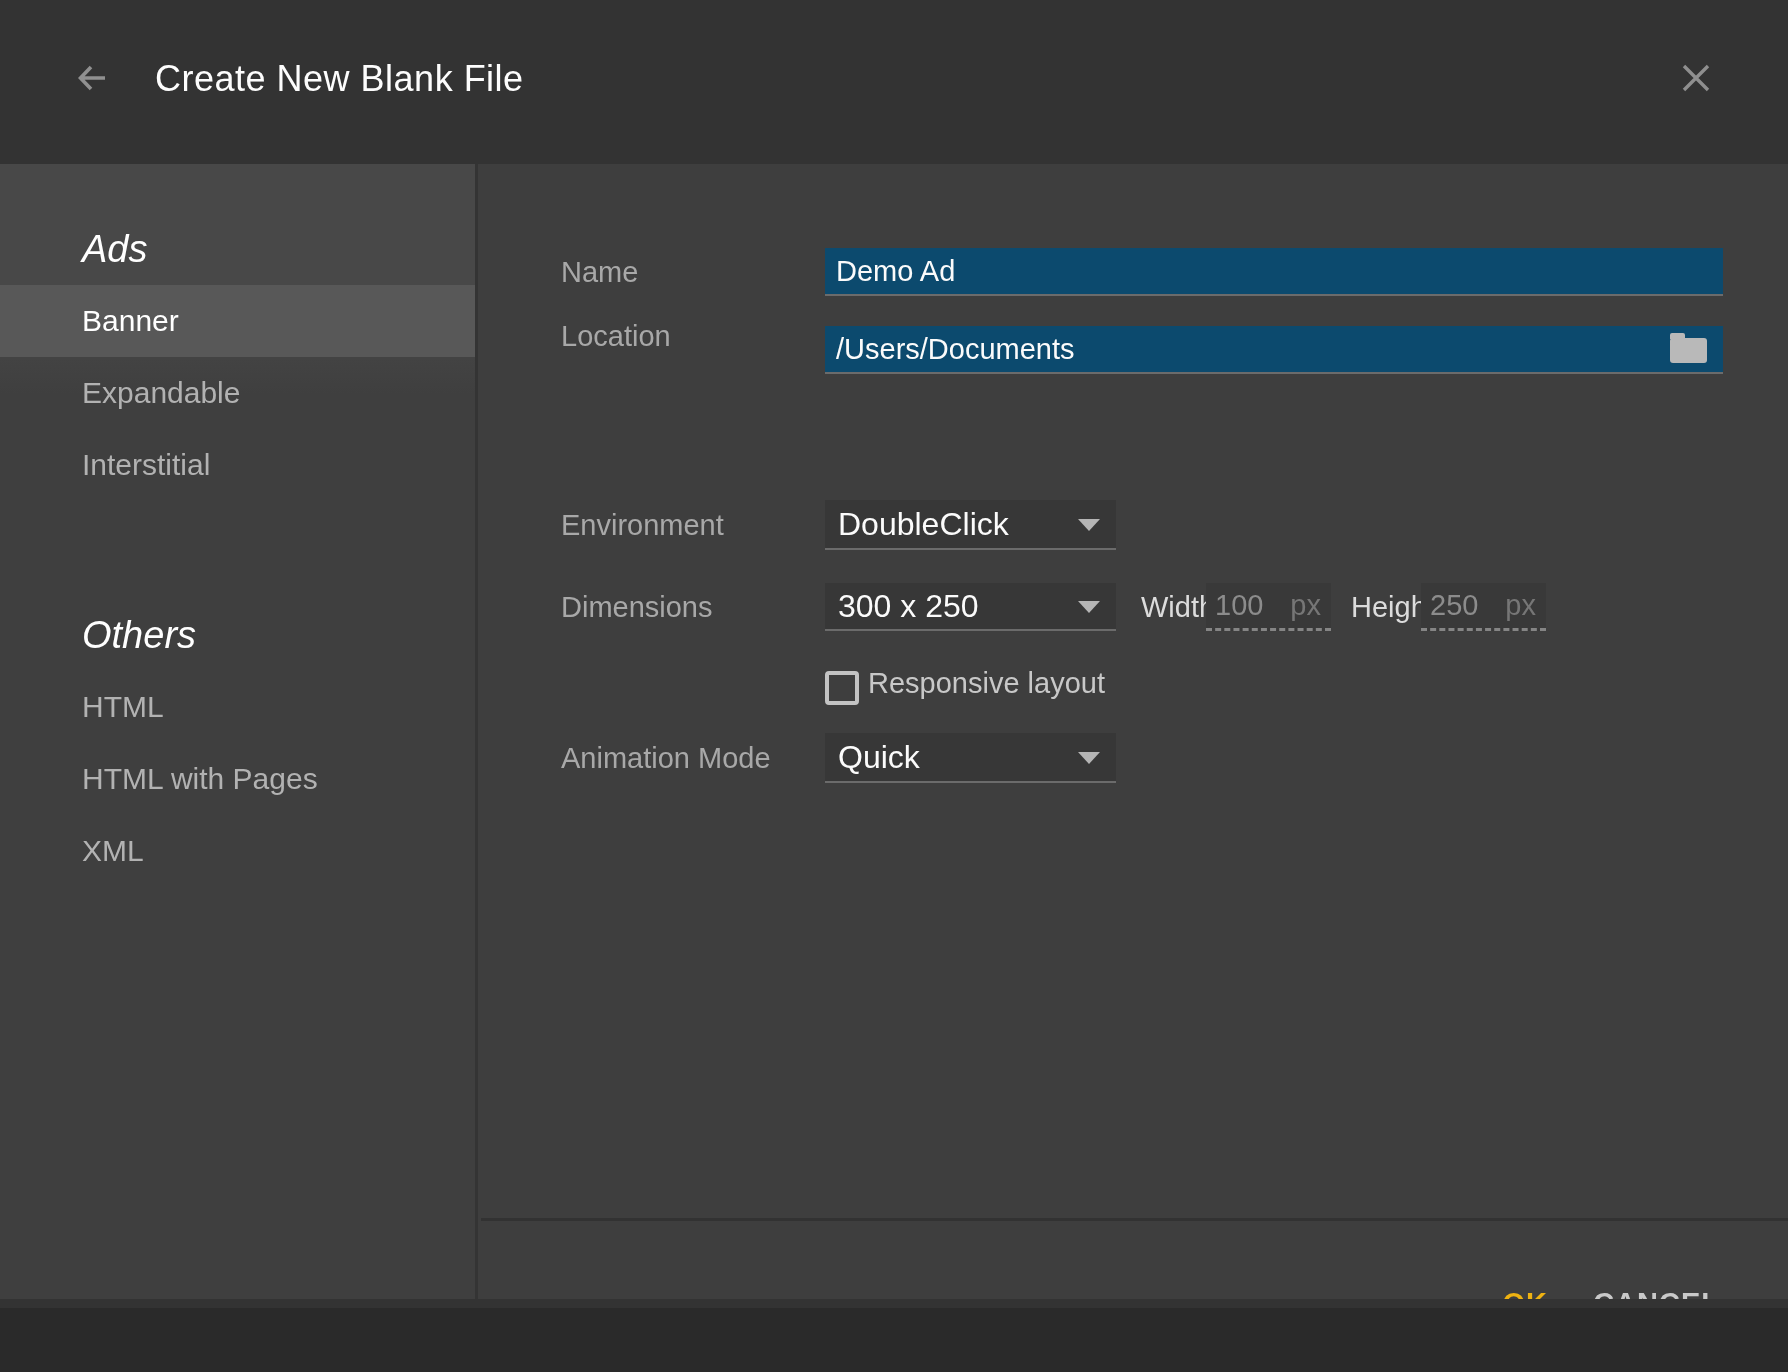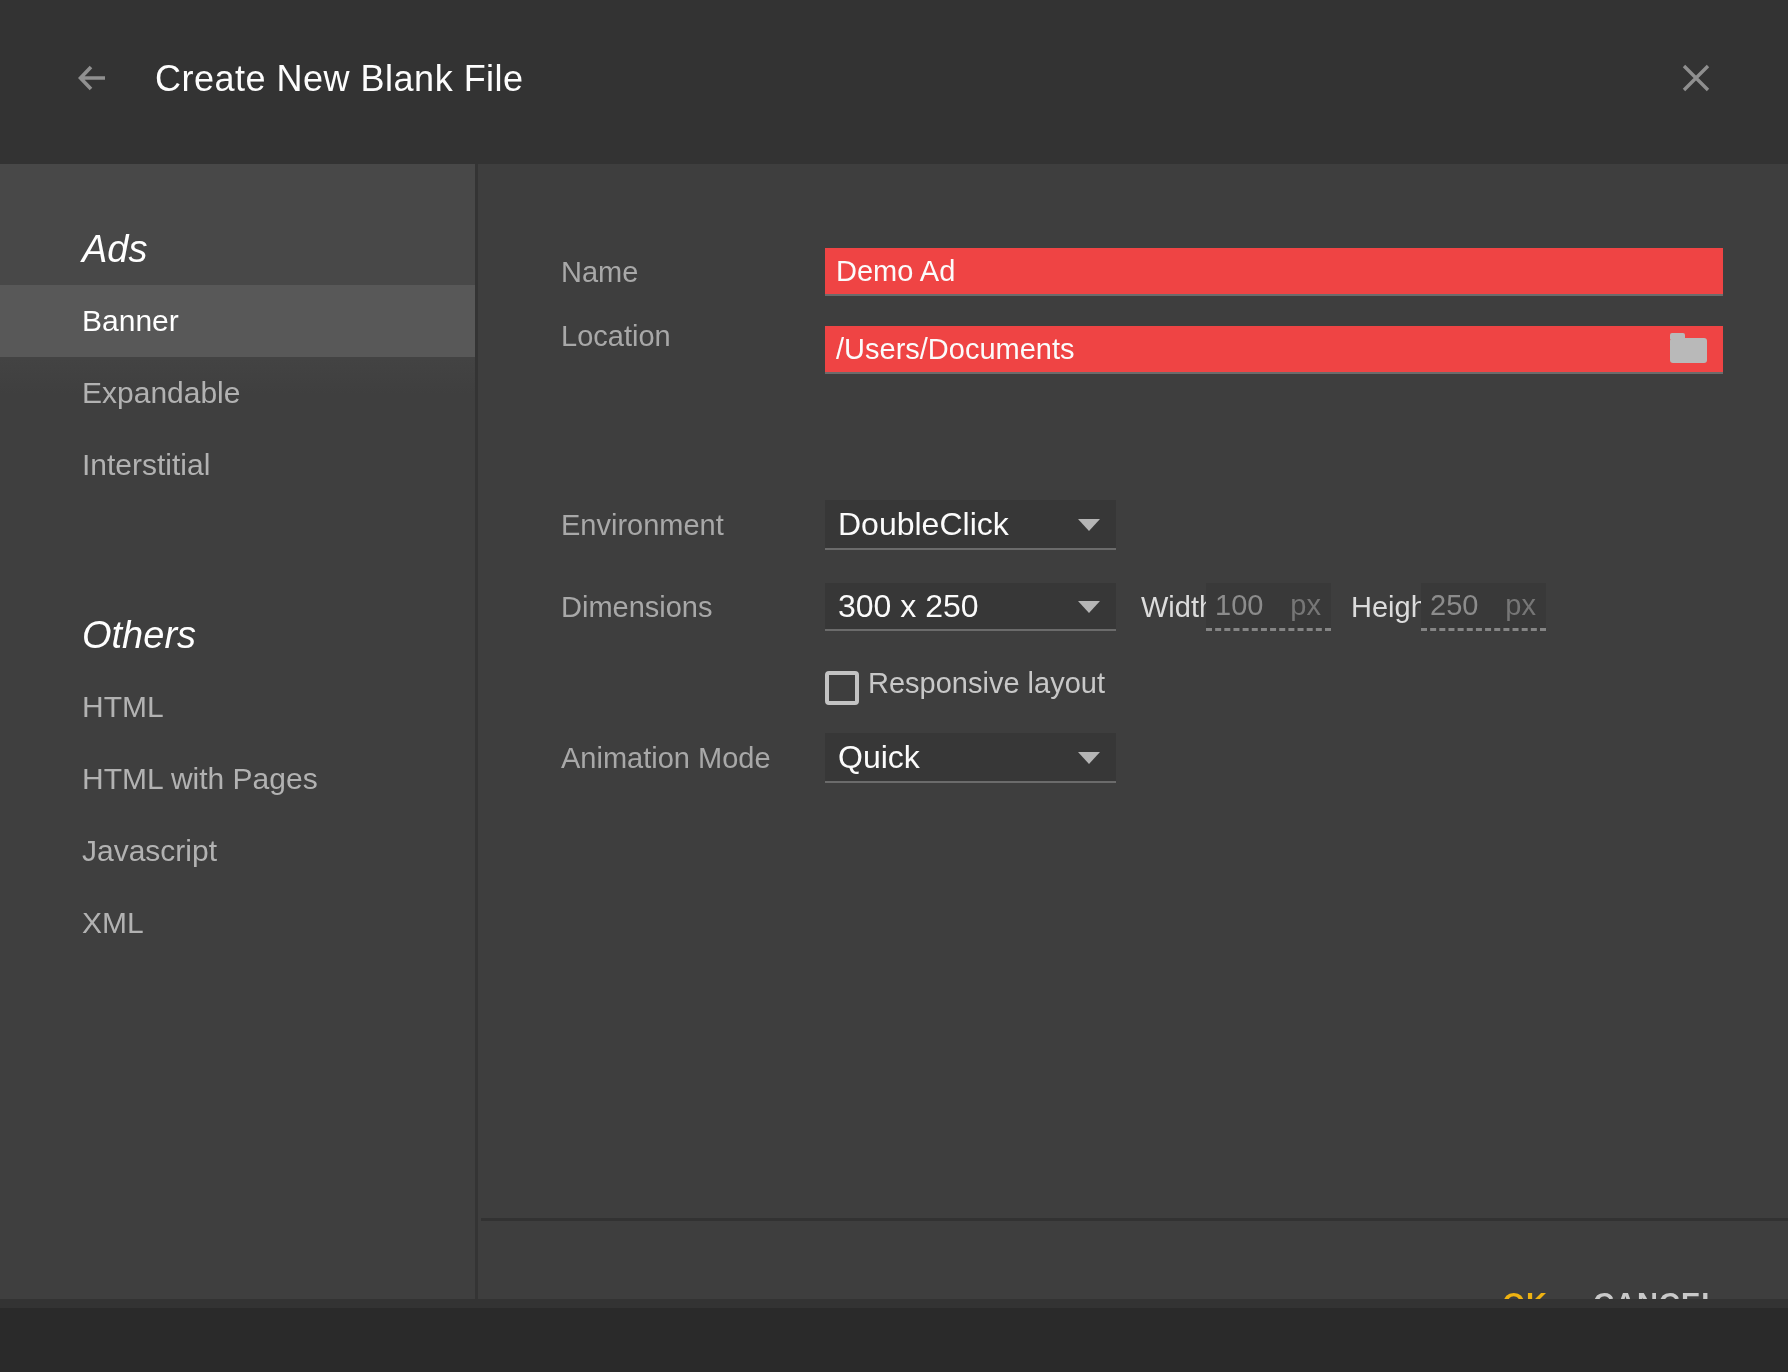--- a/index.html
+++ b/index.html
@@ -22,21 +22,21 @@
            border-right:3px solid #343434;box-sizing:border-box;padding-top:49px;}
   .side-row{height:72px;line-height:72px;padding-left:82px;font-size:30px;color:#b2b2b2;cursor:pointer;
             white-space:nowrap;}
   .side-row.section{font-size:38px;color:#ffffff;cursor:default;font-style:italic;}
   .side-row.selected{background:#585858;color:#ffffff;}
   .side-gap{height:98px;}
 
   
   .main{position:absolute;left:481px;top:0;right:0;height:100%;}
   .f-label{position:absolute;left:80px;font-size:29px;color:#a8a8a8;}
-  .f-input{position:absolute;left:344px;width:898px;height:48px;background:#ef4444;
+  .f-input{position:absolute;left:344px;width:898px;height:48px;background:#0c4a6e;
            border:none;border-bottom:2px solid #6b6b6b;box-sizing:border-box;
            color:#fbfbfb;font-size:29px;font-family:"Liberation Sans",sans-serif;
            padding:0 56px 0 11px;outline:none;}
   .dropdown{position:absolute;left:344px;width:291px;height:50px;background:#373737;
             border-bottom:2px solid #6b6b6b;box-sizing:border-box;cursor:pointer;
             color:#fbfbfb;font-size:32px;line-height:48px;padding-left:13px;}
   .caret{position:absolute;right:16px;top:19px;width:0;height:0;
          border-left:11px solid transparent;border-right:11px solid transparent;
          border-top:12px solid #b5b5b5;}
   .loc-wrap{position:absolute;left:344px;top:162px;width:898px;height:48px;}
@@ -91,21 +91,20 @@
 
     <div class="sidebar">
       <div class="side-row section">Ads</div>
       <div class="side-row selected">Banner</div>
       <div class="side-row">Expandable</div>
       <div class="side-row">Interstitial</div>
       <div class="side-gap"></div>
       <div class="side-row section">Others</div>
       <div class="side-row">HTML</div>
       <div class="side-row">HTML with Pages</div>
-      <div class="side-row">Javascript</div>
       <div class="side-row">XML</div>
     </div>
 
     <div class="main">
 
       <div class="f-label" style="top:84px;line-height:48px;">Name</div>
       <input class="f-input" style="top: 84px;" type="text" value="Demo Ad">
 
       <div class="f-label" style="top:148px;line-height:48px;">Location</div>
       <div class="loc-wrap">

